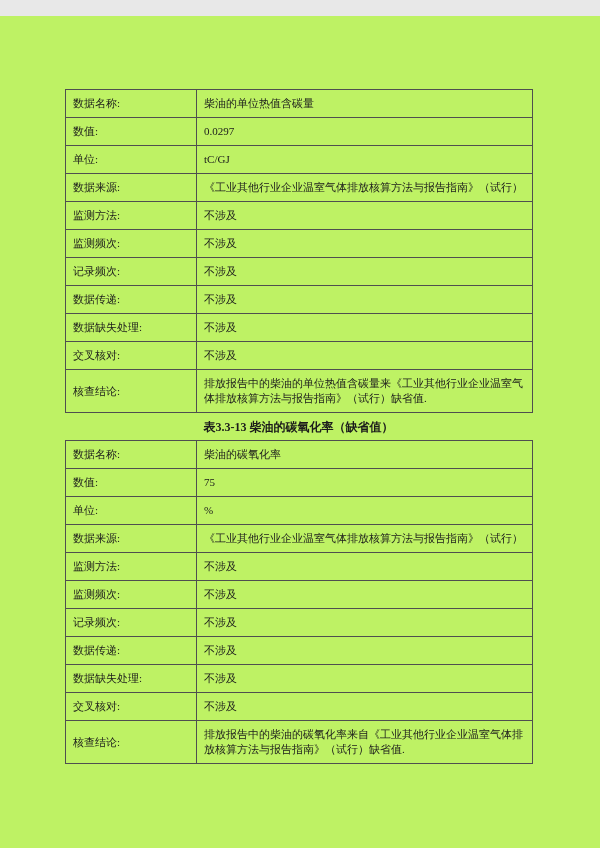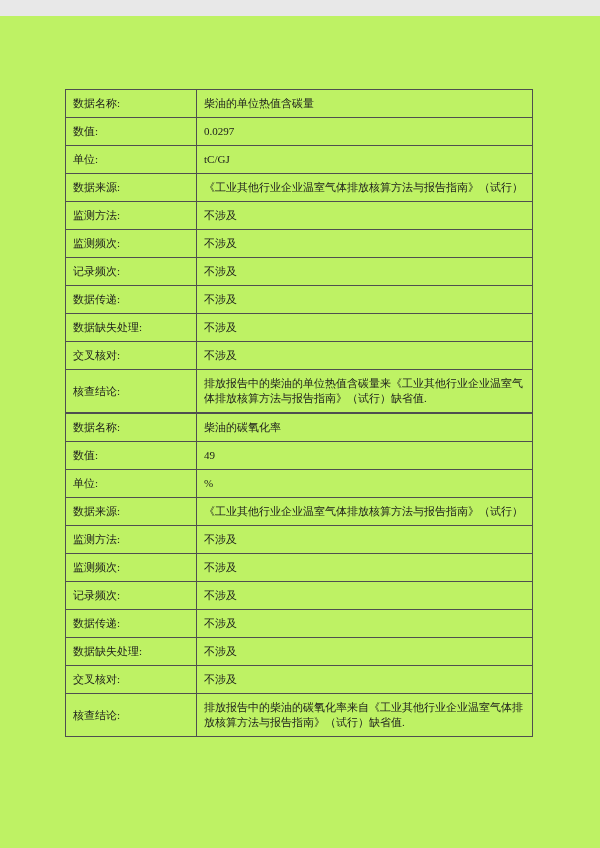--- a/index.html
+++ b/index.html
@@ -102,30 +102,31 @@
             <td class="label-cell">交叉核对:</td>
             <td class="value-cell">不涉及</td>
           </tr>
           <tr>
             <td class="label-cell">核查结论:</td>
             <td class="value-cell">排放报告中的柴油的单位热值含碳量来《工业其他行业企业温室气体排放核算方法与报告指南》（试行）缺省值.</td>
           </tr>
         </tbody>
     </table>
 
+    <div class="table-caption">表3.3-13  柴油的碳氧化率（缺省值）</div>
 
     <table class="kv-table">
       <tbody>
           <tr>
             <td class="label-cell">数据名称:</td>
             <td class="value-cell bold">柴油的碳氧化率</td>
           </tr>
           <tr>
             <td class="label-cell">数值:</td>
-            <td class="value-cell">49</td>
+            <td class="value-cell">75</td>
           </tr>
           <tr>
             <td class="label-cell">单位:</td>
             <td class="value-cell">%</td>
           </tr>
           <tr>
             <td class="label-cell">数据来源:</td>
             <td class="value-cell">《工业其他行业企业温室气体排放核算方法与报告指南》（试行）</td>
           </tr>
           <tr>

